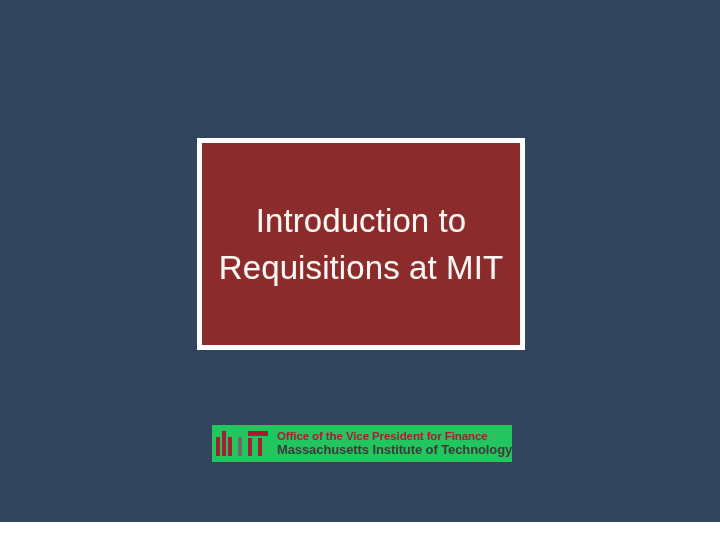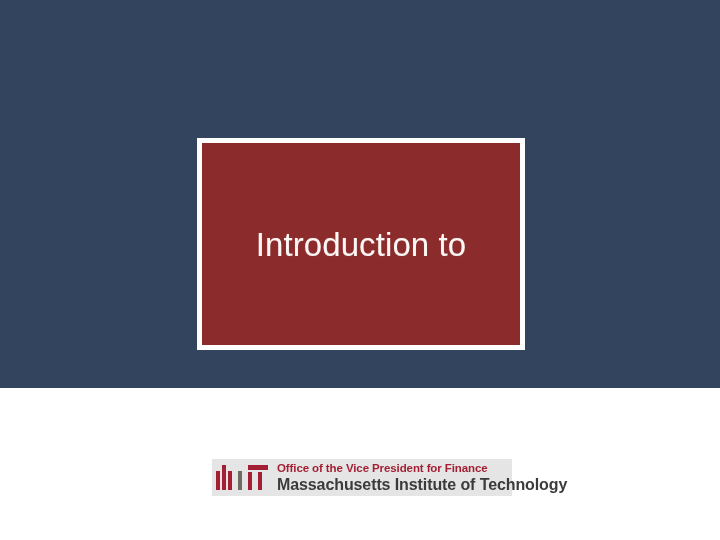--- a/index.html
+++ b/index.html
@@ -8,21 +8,21 @@
   }
   body {
     width: 720px;
     height: 540px;
     overflow: hidden;
     font-family: "Liberation Sans", sans-serif;
   }
   #slide {
     position: relative;
     width: 720px;
-    height: 388px;
+    height: 522px;
     background: #33455e;
   }
 
   
   #title-box {
     position: absolute;
     left: 197px;
     top: 138px;
     width: 328px;
     height: 212px;
@@ -45,24 +45,24 @@
   }
   #title-text .tline {
     display: block;
     white-space: nowrap;
   }
 
   
   #logo-lockup {
     position: absolute;
     left: 212px;
-    top: 459px;
+    top: 425px;
     width: 300px;
     height: 37px;
-    background: #e5e5e5;
+    background: #22c55e;
     display: flex;
     align-items: center;
     padding-left: 4px;
     box-sizing: border-box;
   }
   #mit-wordmark {
     width: 52px;
     height: 25px;
     flex: 0 0 auto;
     display: block;
@@ -76,35 +76,36 @@
   }
   #logo-line-1 {
     color: #a31f34;
     font-size: 11.5px;
     font-weight: bold;
     white-space: nowrap;
     letter-spacing: -0.1px;
   }
   #logo-line-2 {
     color: #3b3b3b;
-    font-size: 16px;
+    font-size: 13px;
     font-weight: bold;
     white-space: nowrap;
     letter-spacing: -0.1px;
     margin-top: 1px;
   }
 </style>
 </head>
 <body>
 
 <div id="slide">
 
   <div id="title-box">
     <div id="title-text">
       <span class="tline">Introduction to</span>
+      <span class="tline">Requisitions at MIT</span>
     </div>
   </div>
 
   <div id="logo-lockup">
     <svg id="mit-wordmark" viewBox="0 0 104 50" aria-label="MIT">
 
       <rect x="0" y="12" width="8" height="38" fill="#A31F34"></rect>
       <rect x="12" y="0" width="8" height="50" fill="#A31F34"></rect>
       <rect x="24" y="12" width="8" height="38" fill="#A31F34"></rect>
 

